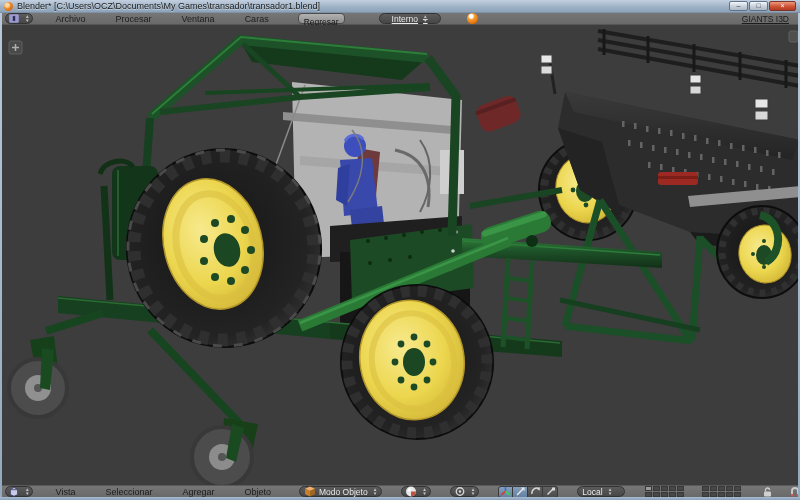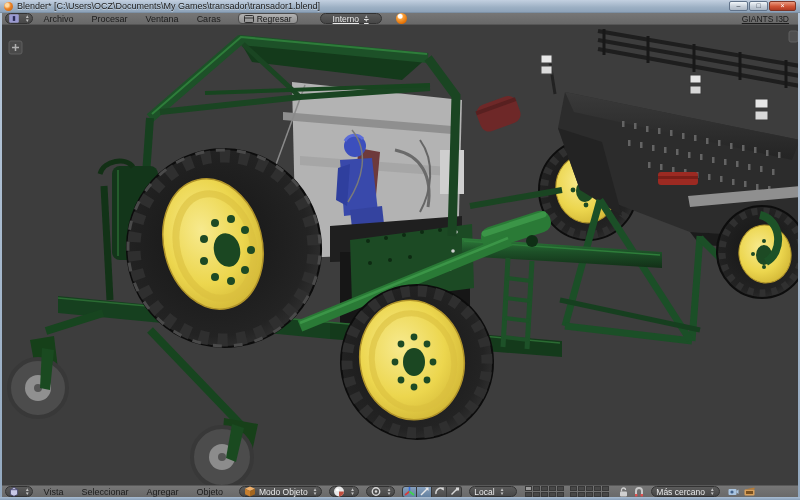--- a/index.html
+++ b/index.html
@@ -14,30 +14,30 @@
   #title-text { font-size:9px; color:#1b1b1b; text-shadow:0 1px 0 rgba(255,255,255,.45); white-space:nowrap; }
   .app-icon { width:9px; height:9px; border-radius:50%;
     background:radial-gradient(circle at 35% 35%, #ffd9a0 0 20%, #ec8224 45%, #b85a10); }
   #caption-buttons { margin-left:auto; display:flex; gap:1px; }
   .cap { width:19px; height:10px; border:1px solid #61738a; border-radius:2px;
     background:linear-gradient(#f4f8fb,#c6cfd9 55%,#aeb9c6); font-size:7px; line-height:8px;
     text-align:center; color:#2d3642; }
   .cap.close { width:27px; background:linear-gradient(#eb9b82,#cf5436 55%,#b03a22); color:#fff; border-color:#7e3526; }
 
   .bar { position:absolute; left:2px; width:796px; background:linear-gradient(#767676,#696969);
-    display:flex; align-items:center; font-size:9px; color:#1c1c1c; gap:4px; }
+    display:flex; align-items:center; font-size:9px; color:#1c1c1c; gap:16px; }
   #menubar { top:13px; height:12px; border-bottom:1px solid #565656; padding:0 3px; }
   #bottombar { top:485px; height:12px; border-top:1px solid #595959; padding:0 3px; }
   .menu-item { padding:0 7px; white-space:nowrap; }
 
   .widget { background:linear-gradient(#5b5b5b,#474747); border:1px solid #333; border-radius:6px;
     color:#e9e9e9; display:flex; align-items:center; gap:3px; padding:0 4px; height:11px;
     font-size:8.5px; white-space:nowrap; }
   .btn-light { background:linear-gradient(#b2b2b2,#8f8f8f); border:1px solid #4c4c4c; border-radius:4px;
-    color:#141414; display:flex; align-items:center; gap:3px; padding:0 5px; height:11px; font-size:8.5px; }
+    color:#141414; display:flex; align-items:center; gap:3px; padding:0 5px; height:11px; font-size:8.5px;flex-direction:column; }
   .spin { display:flex; flex-direction:column; line-height:3.4px; font-size:4.6px; color:#c4c4c4; margin-left:2px; }
   .blender-logo { width:11px; height:11px; border-radius:50%; flex:0 0 auto;
     background:radial-gradient(circle at 38% 30%, #fff 0 18%, #f9a13c 30%, #e06c00 75%, #9c4a00); }
   #stats-text { font-size:7.5px; letter-spacing:-0.3px; margin-left:5px; white-space:nowrap; }
   #addon-label { margin-left:auto; margin-right:6px; font-size:8.5px;text-decoration:underline; }
 
   .mini-ico { width:12px; height:11px; display:flex; align-items:center; justify-content:center; flex:0 0 auto; }
   .manip-group { display:flex; margin-left:3px; }
   .manip { width:15px; height:12px; border:1px solid #393939; border-left-width:0;
     background:linear-gradient(#616161,#4b4b4b); display:flex; align-items:center; justify-content:center; }

